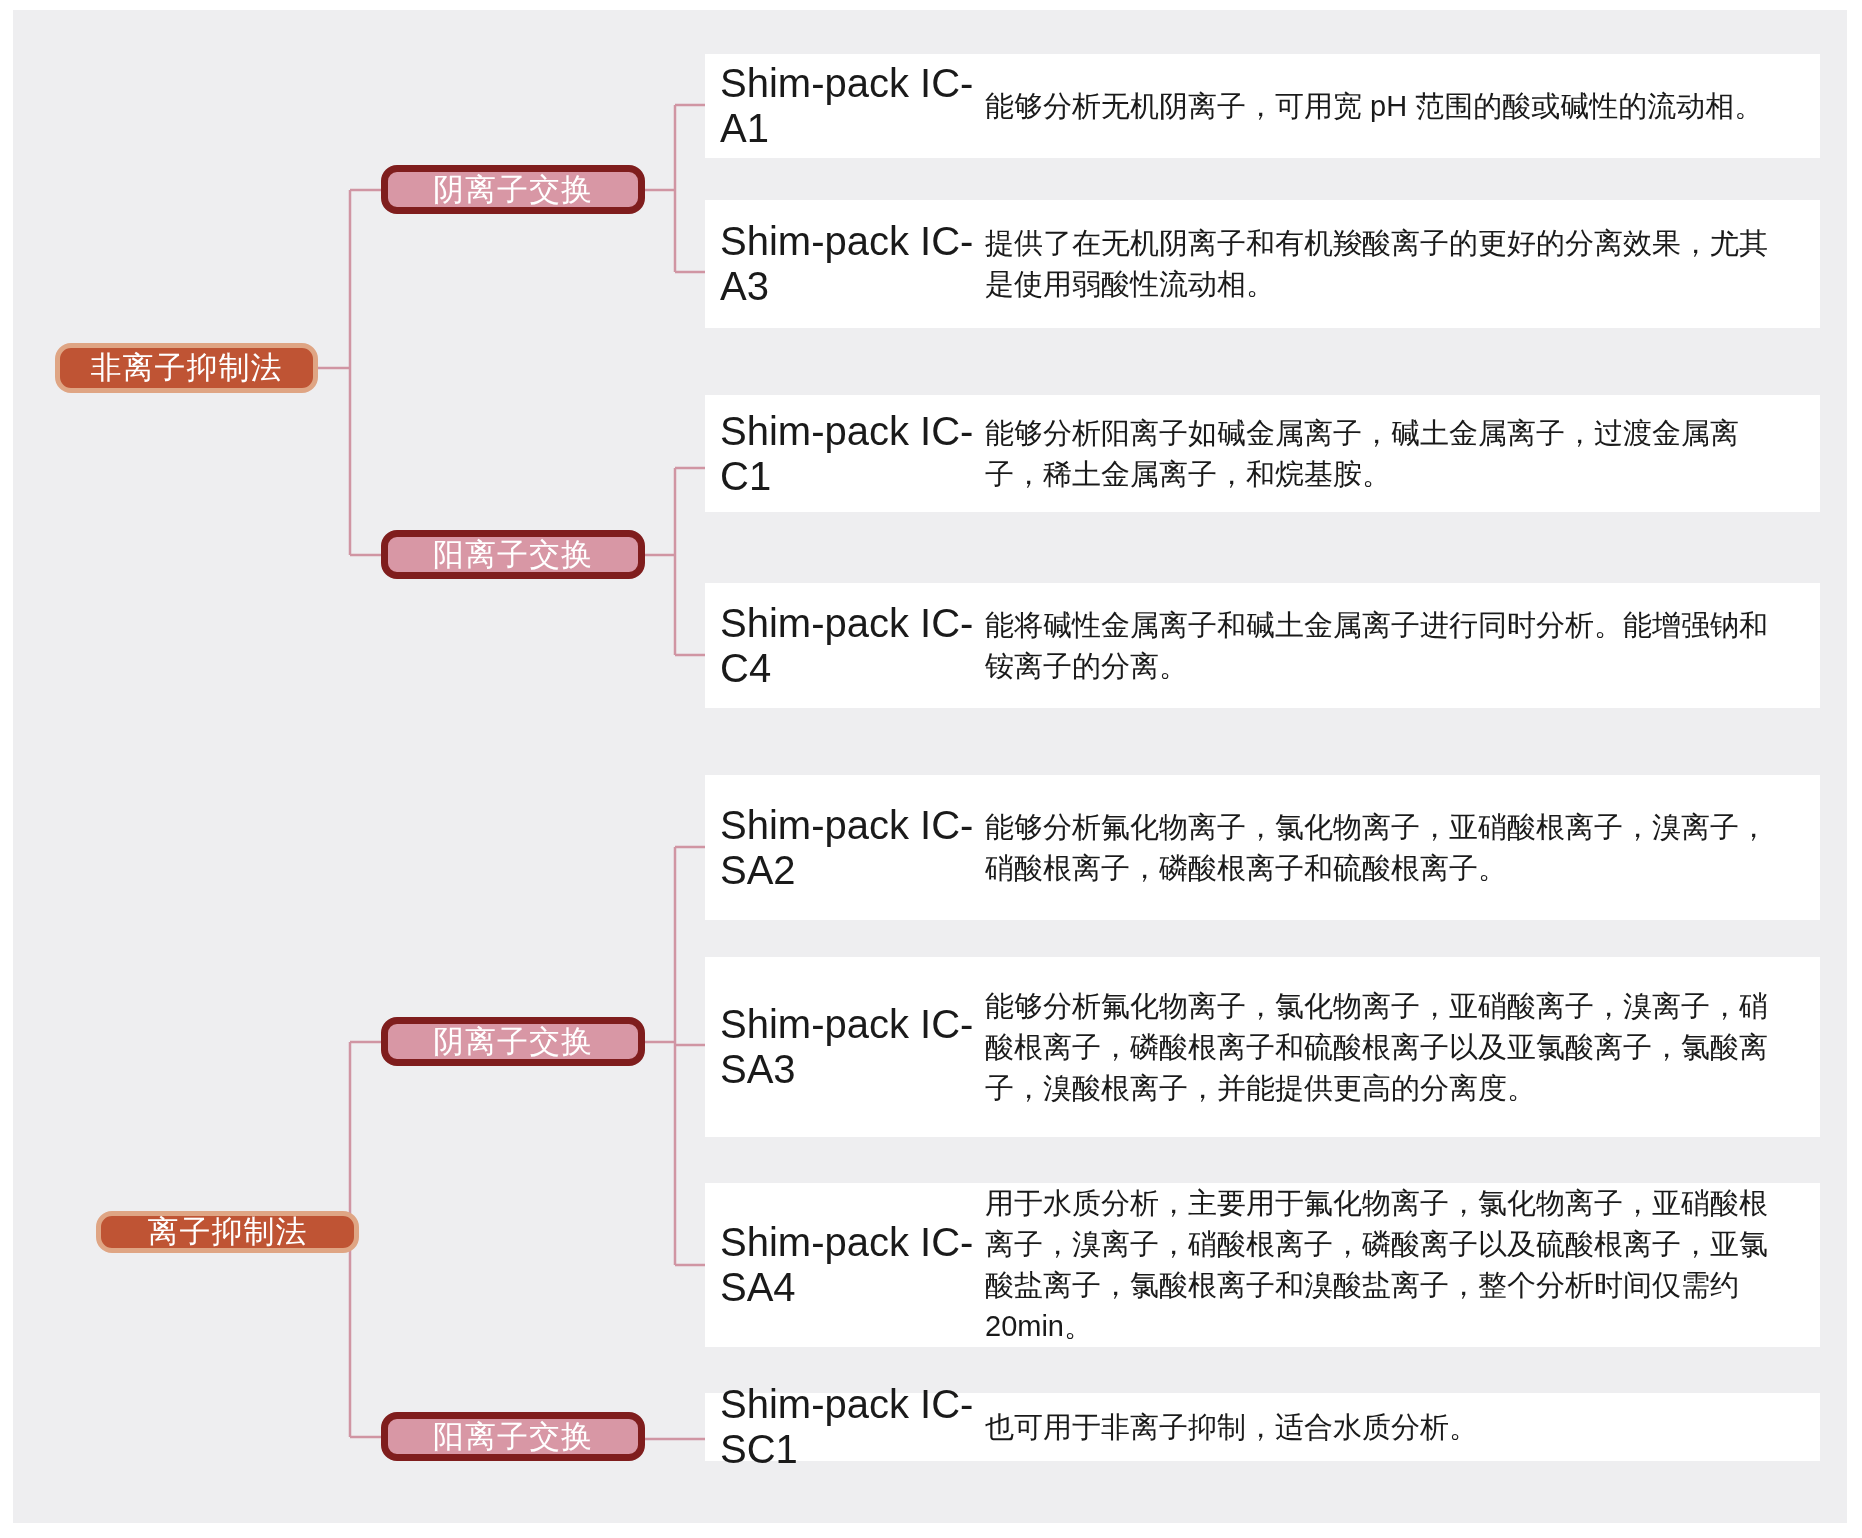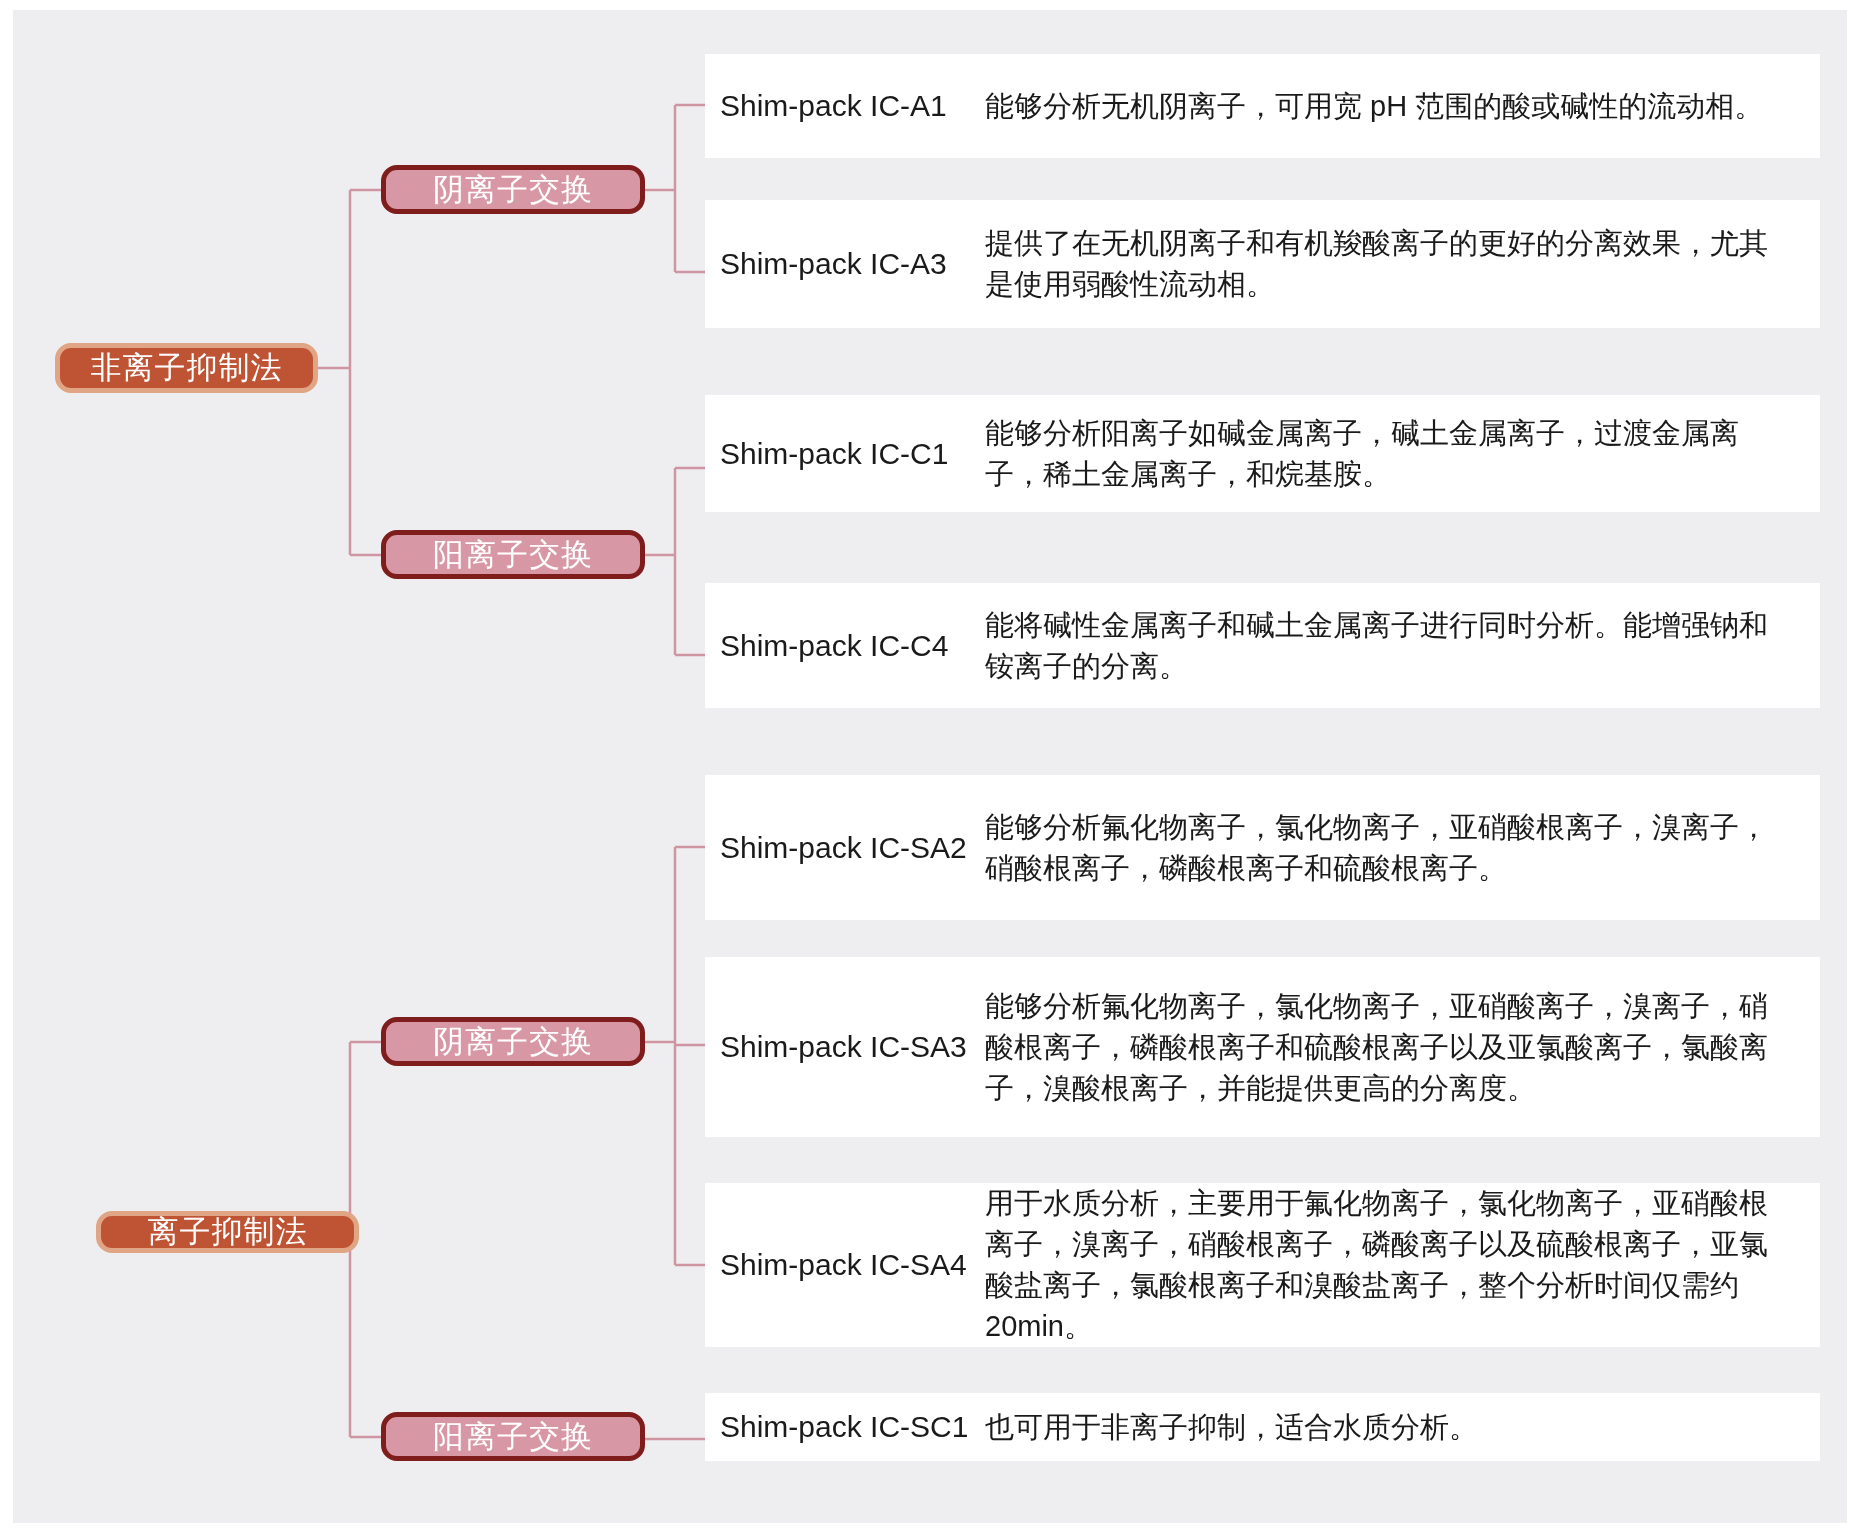--- a/index.html
+++ b/index.html
@@ -25,34 +25,34 @@
     font-size:31px;
     letter-spacing:1px;
     z-index:2;
   }
   .node.root{
     background:#bf5434;
     border:5px solid #dfa584;
   }
   .node.branch{
     background:#d897a5;
-    border:5px solid #7f1d1d;
+    border:7px solid #7f1d1d;
   }
   .card{
     position:absolute;
     left:705px;width:1115px;
     background:#ffffff;
     box-sizing:border-box;
     display:flex;align-items:center;
     padding:0 25px 0 15px;
     z-index:2;
   }
   .card .colname{
     width:265px;flex-shrink:0;
-    font-size:30px;color:#1a1a1a;
+    font-size:40px;color:#1a1a1a;
   }
   .card .coldesc{
     flex:1;
     font-size:29px;line-height:41px;color:#1a1a1a;
   }
 </style>
 </head>
 <body>
 
 <div id="page">

